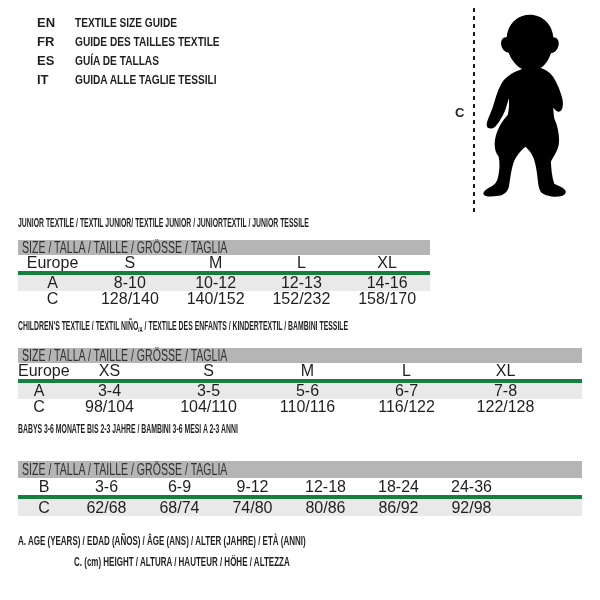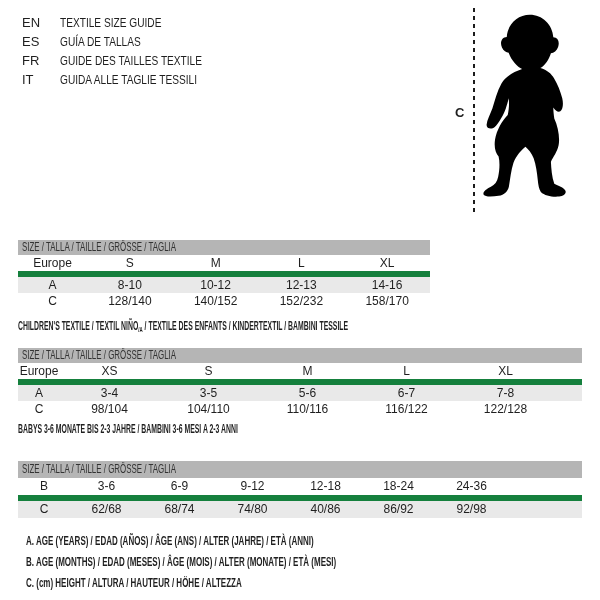--- a/index.html
+++ b/index.html
@@ -2,63 +2,63 @@
 <html><head>
 <meta charset="utf-8">
 <style>
   html,body{margin:0;padding:0;background:#fff;}
   #canvas{
     position:relative;width:600px;height:600px;background:#ffffff;
     font-family:"Liberation Sans",sans-serif;color:#1f1f1f;overflow:hidden;
   }
   
   .langs{position:absolute;left:22px;top:13px;}
-  .lang-row{font-size:13px;font-weight:400;line-height:19px;white-space:nowrap;}
+  .lang-row{font-size:13px;font-weight:700;line-height:19px;white-space:nowrap;margin-left:15px;}
   .lang-code{display:inline-block;width:38px;}
   .sq78{display:inline-block;transform:scaleX(0.78);transform-origin:0 50%;}
   
   .hline{position:absolute;left:473px;top:8px;width:2px;height:204px;
     background:repeating-linear-gradient(to bottom,#1c1c1c 0 4px,transparent 4px 8px);}
   .hlabel{position:absolute;left:455px;top:105px;font-size:13px;font-weight:700;}
   .baby{position:absolute;left:477px;top:6px;}
   
   .sec-title{position:absolute;font-size:12.5px;font-weight:700;white-space:nowrap;}
   .sq55{display:inline-block;transform:scaleX(0.55);transform-origin:0 50%;}
   #title-junior{left:18px;top:216px;}
   #title-children{left:18px;top:319px;}
   #title-babies{left:18px;top:420px;line-height:18px;}
   .subsc{font-size:8px;vertical-align:-2px;}
   
   table.size{position:absolute;border-collapse:collapse;table-layout:fixed;
-    font-size:12px;color:#1f1f1f;}
+    font-size:16px;color:#1f1f1f;}
   #tbl-junior{left:18px;top:240px;width:412px;}
   #tbl-children{left:18px;top:348px;width:564px;}
   #tbl-babies{left:18px;top:461px;width:564px;}
   table.size td{padding:0;text-align:center;height:16px;line-height:16px;white-space:nowrap;}
   #tbl-babies td{height:17px;line-height:17px;}
   td.lbl{text-align:left;padding-left:3px;}
   tr.bar td{background:#b5b5b5;height:15px;line-height:15px;text-align:left;
     padding-left:4px;color:#333;font-weight:400;}
   .sq66{display:inline-block;transform:scaleX(0.66);transform-origin:0 50%;}
   tr.alt td{background:#e9e9e9;}
-  tr.rule td{border-bottom:6px solid #15803d;}
-  
-  .notes{position:absolute;left:26px;top:531px;}
+  tr.rule td{border-bottom:4px solid #15803d;}
+  
+  .notes{position:absolute;left:18px;top:531px;text-align:center;}
   .note{font-size:12.5px;font-weight:700;line-height:21px;white-space:nowrap;}
   .sq64{display:inline-block;transform:scaleX(0.64);transform-origin:0 50%;}
 </style>
 </head>
 <body>
 
 <div id="canvas">
 
   <div class="langs">
     <div class="lang-row"><span class="lang-code">EN</span><span class="sq78">TEXTILE SIZE GUIDE</span></div>
+    <div class="lang-row"><span class="lang-code">FR</span><span class="sq78">GUIDE DES TAILLES TEXTILE</span></div>
     <div class="lang-row"><span class="lang-code">ES</span><span class="sq78">GUÍA DE TALLAS</span></div>
-    <div class="lang-row"><span class="lang-code">FR</span><span class="sq78">GUIDE DES TAILLES TEXTILE</span></div>
     <div class="lang-row"><span class="lang-code">IT</span><span class="sq78">GUIDA ALLE TAGLIE TESSILI</span></div>
   </div>
 
   <div class="hline"></div>
   <div class="hlabel">C</div>
   <svg class="baby" width="96" height="200" viewBox="0 0 100 196" aria-hidden="true">
     <path fill="#000000" d="M55 3
       C42 3 32 13 31 26
       C26 26 23.5 31.5 26 37
       C27.5 40.5 30.5 42 33 42.5
@@ -92,20 +92,21 @@
       C81.5 102.5 84.5 105 86.8 103.5
       C89.8 101 90 95 88.8 90
       C87 82.5 84 75.5 80.5 69.5
       C77.5 64.5 73 60.5 66 58.5
       C71 55.5 75 49.5 77 43
       C80 42.8 83.2 40.5 84.5 36.5
       C86.2 31 84.5 27 79.5 26.5
       C78.5 13 68 3 55 3 Z"></path>
   </svg>
 
+  <div class="sec-title" id="title-junior"><span class="sq55">JUNIOR TEXTILE / TEXTIL JUNIOR/ TEXTILE JUNIOR / JUNIORTEXTIL / JUNIOR TESSILE</span></div>
   <table class="size" id="tbl-junior">
     <colgroup>
         <col style="width:69px">
         <col span="4">
       </colgroup>
     <tbody>
         <tr class="bar">
           <td colspan="5"><span class="sq66">SIZE / TALLA / TAILLE / GRÖSSE / TAGLIA</span></td>
         </tr>
     <tr class="rule">
@@ -194,27 +195,26 @@
       <td>12-18</td>
       <td>18-24</td>
       <td>24-36</td>
       <td></td>
     </tr>
     <tr class="alt">
       <td class="lbl">C</td>
       <td>62/68</td>
       <td>68/74</td>
       <td>74/80</td>
-      <td>40/86</td>
+      <td>80/86</td>
       <td>86/92</td>
       <td>92/98</td>
       <td></td>
     </tr>
   </tbody>
     </table>
 
   <div class="notes">
     <div class="note"><span class="sq64">A. AGE (YEARS) / EDAD (AÑOS) / ÂGE (ANS) / ALTER (JAHRE) / ETÀ (ANNI)</span></div>
-    <div class="note"><span class="sq64">B. AGE (MONTHS) / EDAD (MESES) / ÂGE (MOIS) / ALTER (MONATE) / ETÀ (MESI)</span></div>
     <div class="note"><span class="sq64">C. (cm) HEIGHT / ALTURA / HAUTEUR / HÖHE / ALTEZZA</span></div>
   </div>
 
 </div>
 
 </body></html>

